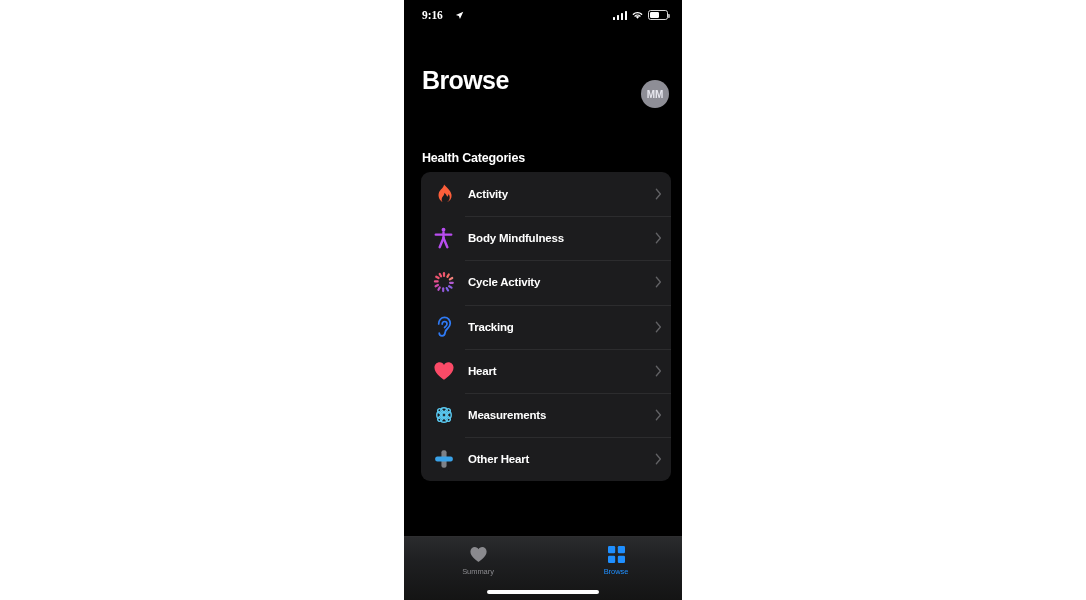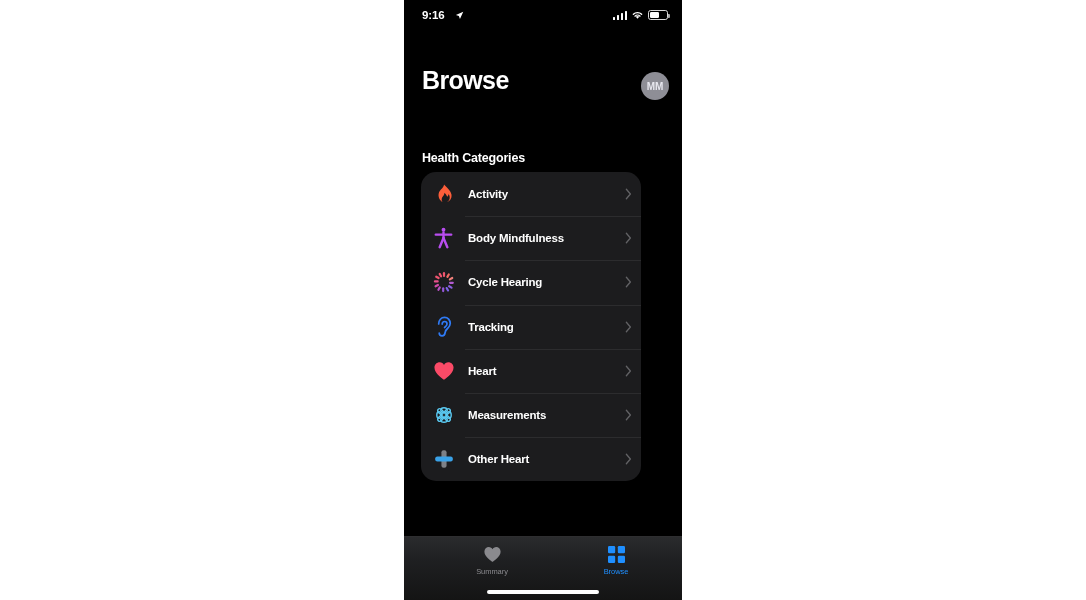--- a/index.html
+++ b/index.html
@@ -29,20 +29,21 @@
     background: #000000;
     overflow: hidden;
   }
 
   
   .statusbar {
     position: absolute;
     left: 0; top: 0;
     width: 278px;
     height: 30px;
+    font-family: Liberation Serif, serif;
   }
   .status-time {
     position: absolute;
     left: 18px;
     top: 9px;
     color: #ffffff;
     font-size: 11.5px;
     font-weight: bold;
     letter-spacing: -0.1px;
   }
@@ -106,21 +107,21 @@
     top: 68px;
     font-size: 25px;
     font-weight: bold;
     color: #ffffff;
     letter-spacing: -0.6px;
     line-height: 1;
   }
   .avatar {
     position: absolute;
     right: 13px;
-    top: 72px;
+    top: 80px;
     width: 28px;
     height: 28px;
     border-radius: 50%;
     background: #8e8e96;
     color: #e8e8ef;
     font-size: 10px;
     font-weight: bold;
     display: flex;
     align-items: center;
     justify-content: center;
@@ -137,23 +138,23 @@
     color: #ffffff;
     letter-spacing: -0.2px;
     text-align: right;
   }
 
   
   .card {
     position: absolute;
     left: 17px;
     top: 172px;
-    width: 220px;
+    width: 250px;
     background: #1c1c1e;
-    border-radius: 15px;
+    border-radius: 9px;
     overflow: hidden;
   }
   .row {
     position: relative;
     height: 44.2px;
     display: flex;
     align-items: center;
     padding-left: 11px;
     padding-right: 9px;
     box-sizing: border-box;
@@ -197,21 +198,21 @@
   }
   .tab {
     position: absolute;
     top: 8px;
     width: 80px;
     display: flex;
     flex-direction: column;
     align-items: center;
     gap: 4px;
   }
-  .tab-summary { left: 48px; align-items: center; }
+  .tab-summary { left: 34px; align-items: center; }
   .tab-browse  { left: 172px; }
   .tab-icon { height: 18px; display: flex; align-items: center; justify-content: center; }
   .tab-label {
     font-size: 7.5px;
     letter-spacing: -0.05px;
   }
   .tab-summary .tab-label { color: #8a8a8e; }
   .tab-browse  .tab-label { color: #1f8fff; }
 
   .home-indicator {
@@ -301,21 +302,21 @@
               <line x1="16.4" y1="21.2" x2="14.9" y2="18.6" stroke="#7d63e8"></line>
               <line x1="11.1" y1="21.9" x2="11.1" y2="18.9" stroke="#9556d8"></line>
               <line x1="5.9" y1="20.5" x2="7.4" y2="17.9" stroke="#b84fc4"></line>
               <line x1="2.8" y1="16.7" x2="5.4" y2="15.2" stroke="#d24aa8"></line>
               <line x1="2.1" y1="11.4" x2="5.1" y2="11.4" stroke="#e8508c"></line>
               <line x1="3.5" y1="6.2" x2="6.1" y2="7.7" stroke="#ef5470"></line>
               <line x1="7.3" y1="3.1" x2="8.8" y2="5.7" stroke="#f2566f"></line>
             </g>
           </svg>
         </div>
-        <div class="row-label">Cycle Hearing</div>
+        <div class="row-label">Cycle Activity</div>
         <svg class="chevron" viewBox="0 0 8 14">
           <polyline points="1.5,1.5 6.2,7 1.5,12.5" stroke="#c2c2c7" stroke-width="1.5" fill="none" stroke-linecap="round" stroke-linejoin="round"></polyline>
         </svg>
       </div>
 
       <div class="row">
         <div class="row-icon">
           <svg width="20" height="22" viewBox="0 0 20 24">
             <path d="M4.2 8.6 C4.2 4.4 7 1.6 10.6 1.6 C14.2 1.6 16.8 4.4 16.8 8.3 C16.8 11.4 14.9 12.8 13.3 14.2 C11.9 15.4 11.4 16.6 11.2 18.2 C11 20.2 9.8 21.6 7.9 21.6 C6.1 21.6 4.8 20.3 4.8 18.6" stroke="#2f7bf6" stroke-width="1.9" fill="none" stroke-linecap="round"></path>
             <path d="M8 9 C8 7.2 9.2 6 10.7 6 C12.2 6 13.3 7.2 13.3 8.7 C13.3 10.6 11.6 11.3 10.6 12.6" stroke="#2f7bf6" stroke-width="1.8" fill="none" stroke-linecap="round"></path>

